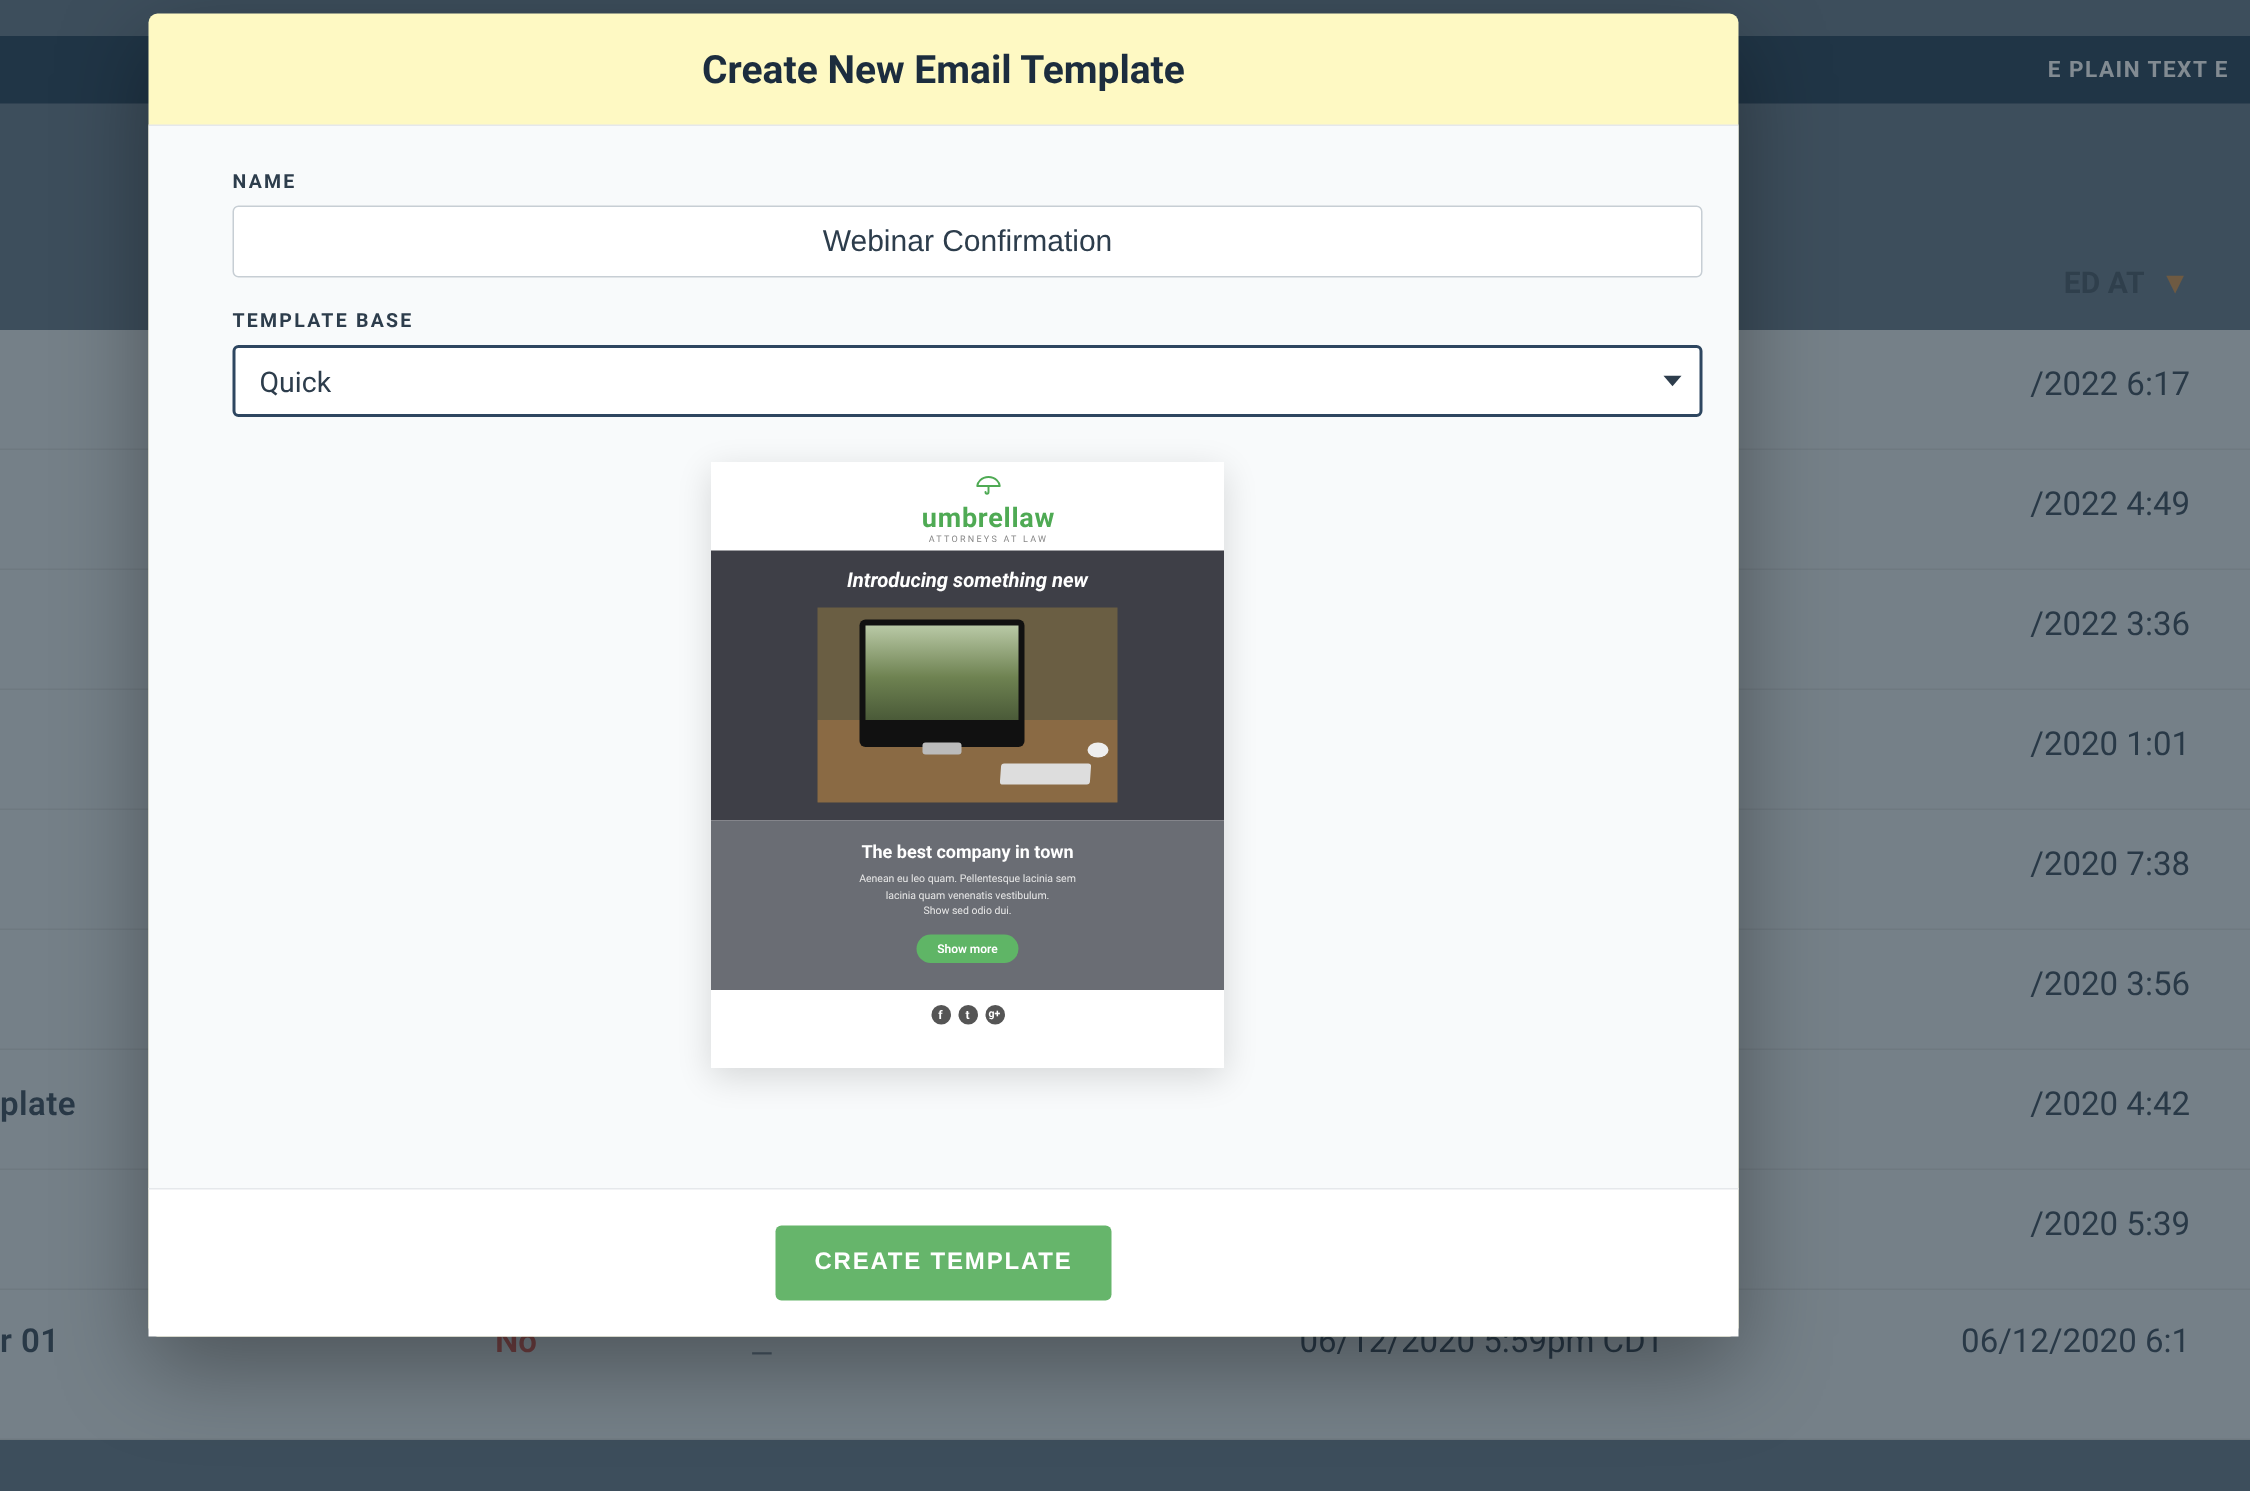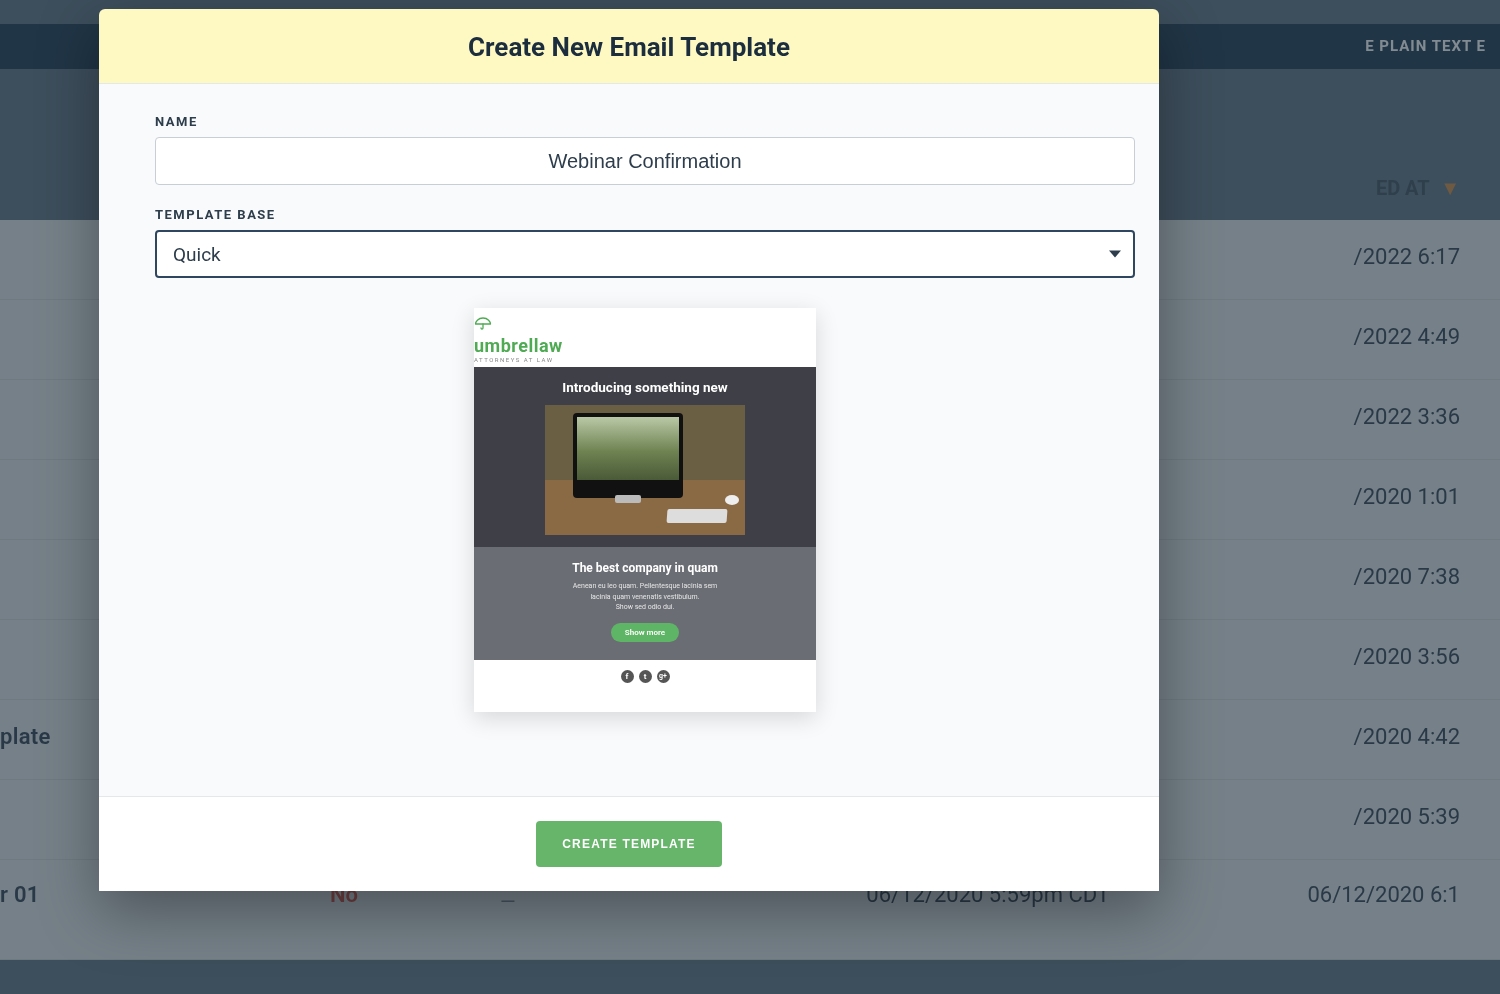--- a/index.html
+++ b/index.html
@@ -121,36 +121,37 @@
     
     .preview {
       width: 342px; height: 404px;
       margin: 30px auto 0 auto;
       background:#fff;
       box-shadow: 0 6px 22px rgba(0,0,0,.14);
       display:flex; flex-direction:column;
       overflow:hidden;
     }
     .pv-logo {
-      text-align:left;
+      text-align:center;
       padding:8px 0 4px 0;
+      margin-left:28px;
     }
     .pv-logo .umb {
       display:inline-block;
     }
     .pv-logo .brand {
       color:#4faa54; font-weight:700; font-size:18px; letter-spacing:.5px;
     }
     .pv-logo .tag {
       font-size:6px; letter-spacing:1.5px; color:#888; text-transform:uppercase;
     }
     .pv-hero {
       background:#3e3f47; color:#fff;
     }
-    .pv-hero-title { font-size:13.5px; font-weight:700; text-align:center; padding:12px 0 10px 0; }
+    .pv-hero-title { font-size:13.5px; font-weight:700; text-align:center; padding:12px 0 10px 0;font-style:italic; }
     .pv-img {
       width:200px; height:130px; margin:0 auto 12px auto;
       background:#6a5e43;
       position:relative;
       overflow:hidden;
     }
     .desk { position:absolute; left:0; right:0; bottom:0; height:55px; background:#8a6a44; }
     .monitor { position:absolute; left:28px; top:8px; width:110px; height:85px; background:#111; border-radius:4px; }
     .monitor::after { content:""; position:absolute; left:4px; top:4px; right:4px; bottom:18px;
       background: linear-gradient(180deg,#b9c9a6,#6e8251 55%, #4a5a38); }
@@ -181,21 +182,21 @@
       border-top: 1px solid #e5e8eb;
       padding: 24px 0;
       text-align:center;
       background:#fff;
     }
     .create-btn {
       display:inline-block;
       background:#66b56b;
       color:#fff;
       font-weight:700;
-      font-size:12px;
+      font-size:16px;
       letter-spacing:1.2px;
       padding:16px 26px;
       border-radius:4px;
       border:none;
       cursor:pointer;
     }
   </style>
 </head>
 <body>
 
@@ -277,21 +278,21 @@
         <div class="pv-hero-title">Introducing something new</div>
         <div class="pv-img">
           <div class="desk"></div>
           <div class="monitor"></div>
           <div class="monitor-stand"></div>
           <div class="kbd"></div>
           <div class="mouse"></div>
         </div>
       </div>
       <div class="pv-sub">
-        <h4>The best company in quam</h4>
+        <h4>The best company in town</h4>
         <p>Aenean eu leo quam. Pellentesque lacinia sem</p>
         <p>lacinia quam venenatis vestibulum.</p>
         <p>Show sed odio dui.</p>
         <span class="pv-cta">Show more</span>
       </div>
       <div class="pv-foot">
         <div class="pv-social">
           <div class="dot">f</div>
           <div class="dot">t</div>
           <div class="dot" style="font-size:7px">g+</div>

